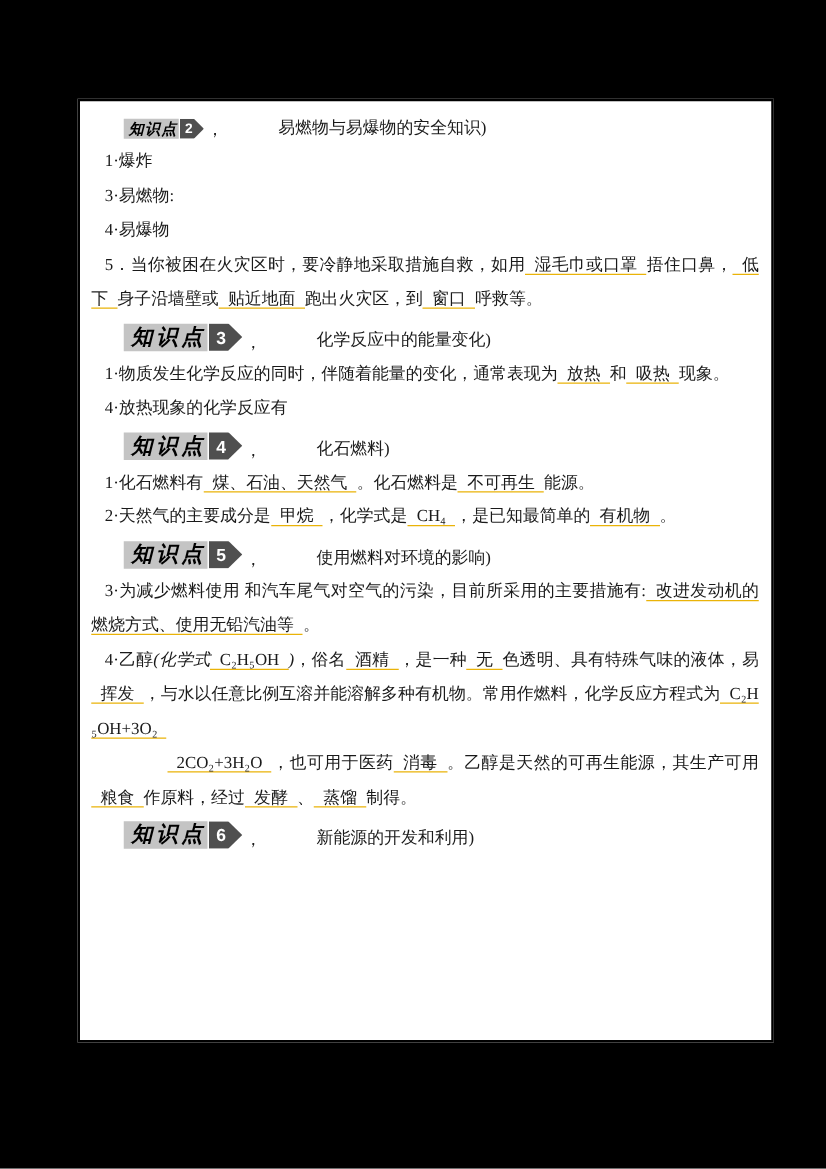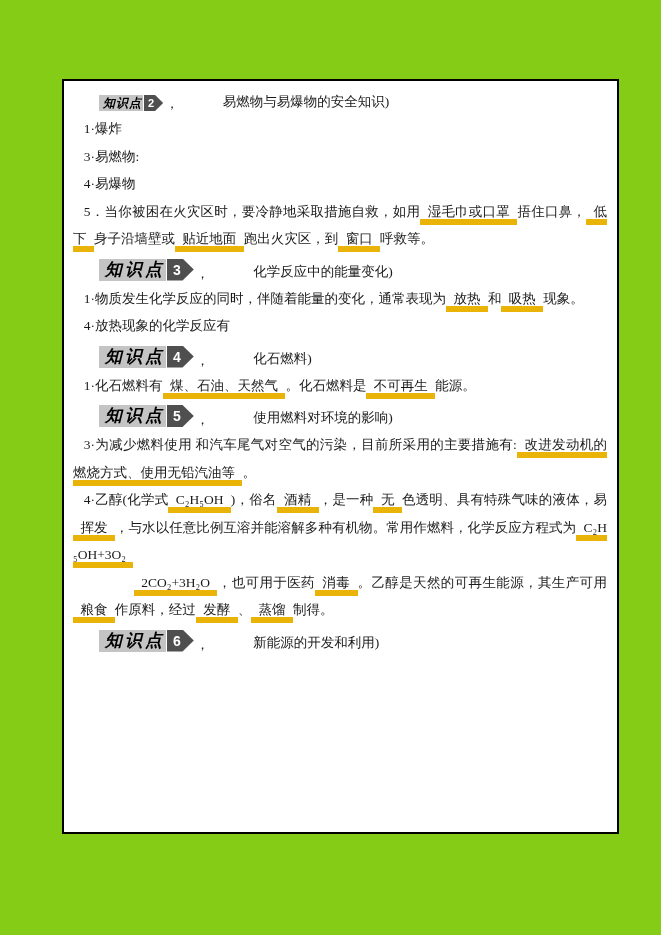--- a/index.html
+++ b/index.html
@@ -1,21 +1,21 @@
 <!DOCTYPE html>
 <html><head>
 <meta charset="utf-8">
 <style>
   html,body{margin:0;padding:0;}
   body{
     width:661px;height:935px;background:#ffffff;
     font-family:"Liberation Serif","DejaVu Serif",serif;
     color:#1a1a1a;position:relative;overflow:hidden;
   }
-  .page{position:absolute;inset:0;background:#84cc16;}
+  .page{position:absolute;inset:0;background:#000000;}
   .sheet{
     position:absolute;left:62px;top:79px;width:557px;height:755px;
     border:2px solid #000;box-sizing:border-box;
     padding:6px 10px 6px 9px;overflow:hidden;background:#fff;
   }
   .para{
     margin:0;font-size:13.5px;line-height:27.5px;
     text-align:justify;text-indent:0.8em;word-break:break-all;
   }
   .kp-row{
@@ -33,22 +33,22 @@
     background:#4f4f4f;color:#ffffff;font-weight:bold;
     font-family:"Liberation Sans","DejaVu Sans",sans-serif;
     font-size:14px;line-height:22px;
     padding:0 13px 0 6px;margin-left:1px;
     clip-path:polygon(0 0,58% 0,100% 50%,58% 100%,0 100%);
   }
   .kp-row.small .kp-label{font-size:12px;line-height:16px;letter-spacing:1px;padding:0 1px 0 4px;}
   .kp-row.small .kp-num{font-size:11px;line-height:16px;padding:0 9px 0 4px;}
   .kp-comma{font-size:13.5px;line-height:15px;margin-left:2px;}
   .kp-title{font-size:13.5px;line-height:18px;margin-left:44px;white-space:nowrap;}
-  .blank{border-bottom:6px solid #eab308;padding:0 0.55em;}
-  .kai{}
+  .blank{border-bottom:1px solid #eab308;padding:0 0.55em;}
+  .kai{font-style:italic;}
   .eq-indent{display:inline-block;width:4.5em;}
 </style>
 </head>
 <body>
 
 <div class="page">
   <div class="sheet" id="sheet">
       <div class="kp-row small">
         <span class="kp-badge">
           <span class="kp-label">知识点</span>
@@ -73,20 +73,21 @@
       <p class="para">4·放热现象的化学反应有</p>
       <div class="kp-row">
         <span class="kp-badge">
           <span class="kp-label">知识点</span>
           <span class="kp-num">4</span>
         </span>
         <span class="kp-comma">，</span>
         <span class="kp-title">化石燃料)</span>
       </div>
       <p class="para">1·化石燃料有<span class="blank">煤、石油、天然气</span>。化石燃料是<span class="blank">不可再生</span>能源。</p>
+      <p class="para">2·天然气的主要成分是<span class="blank">甲烷</span>，化学式是<span class="blank">CH₄</span>，是已知最简单的<span class="blank">有机物</span>。</p>
       <div class="kp-row">
         <span class="kp-badge">
           <span class="kp-label">知识点</span>
           <span class="kp-num">5</span>
         </span>
         <span class="kp-comma">，</span>
         <span class="kp-title">使用燃料对环境的影响)</span>
       </div>
       <p class="para">3·为减少燃料使用 和汽车尾气对空气的污染，目前所采用的主要措施有:<span class="blank">改进发动机的燃烧方式、使用无铅汽油等</span>。</p>
       <p class="para">4·乙醇<span class="kai">(化学式</span><span class="blank">C₂H₅OH</span><span class="kai">)</span>，俗名<span class="blank">酒精</span>，是一种<span class="blank">无</span>色透明、具有特殊气味的液体，易<span class="blank">挥发</span>，与水以任意比例互溶并能溶解多种有机物。常用作燃料，化学反应方程式为<span class="blank">C₂H₅OH+3O₂</span><br><span class="eq-indent"></span><span class="blank">2CO₂+3H₂O</span>，也可用于医药<span class="blank">消毒</span>。乙醇是天然的可再生能源，其生产可用<span class="blank">粮食</span>作原料，经过<span class="blank">发酵</span>、<span class="blank">蒸馏</span>制得。</p>

